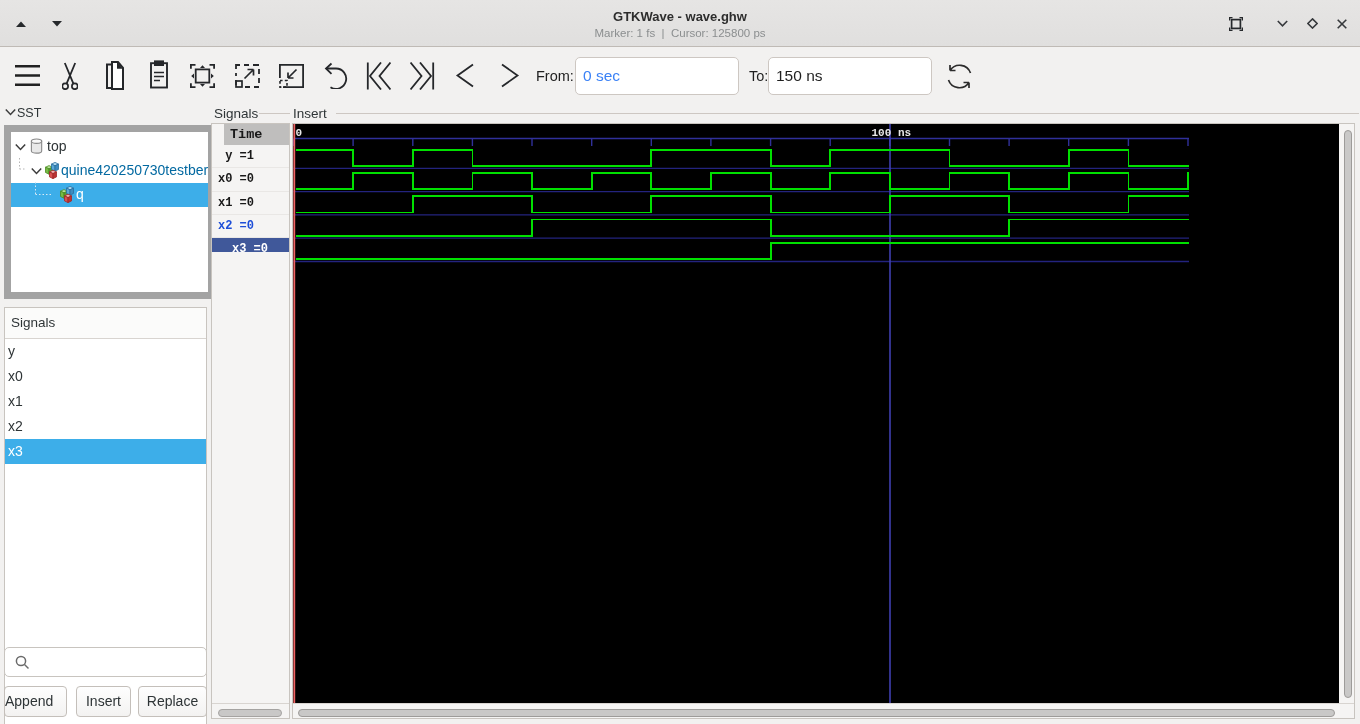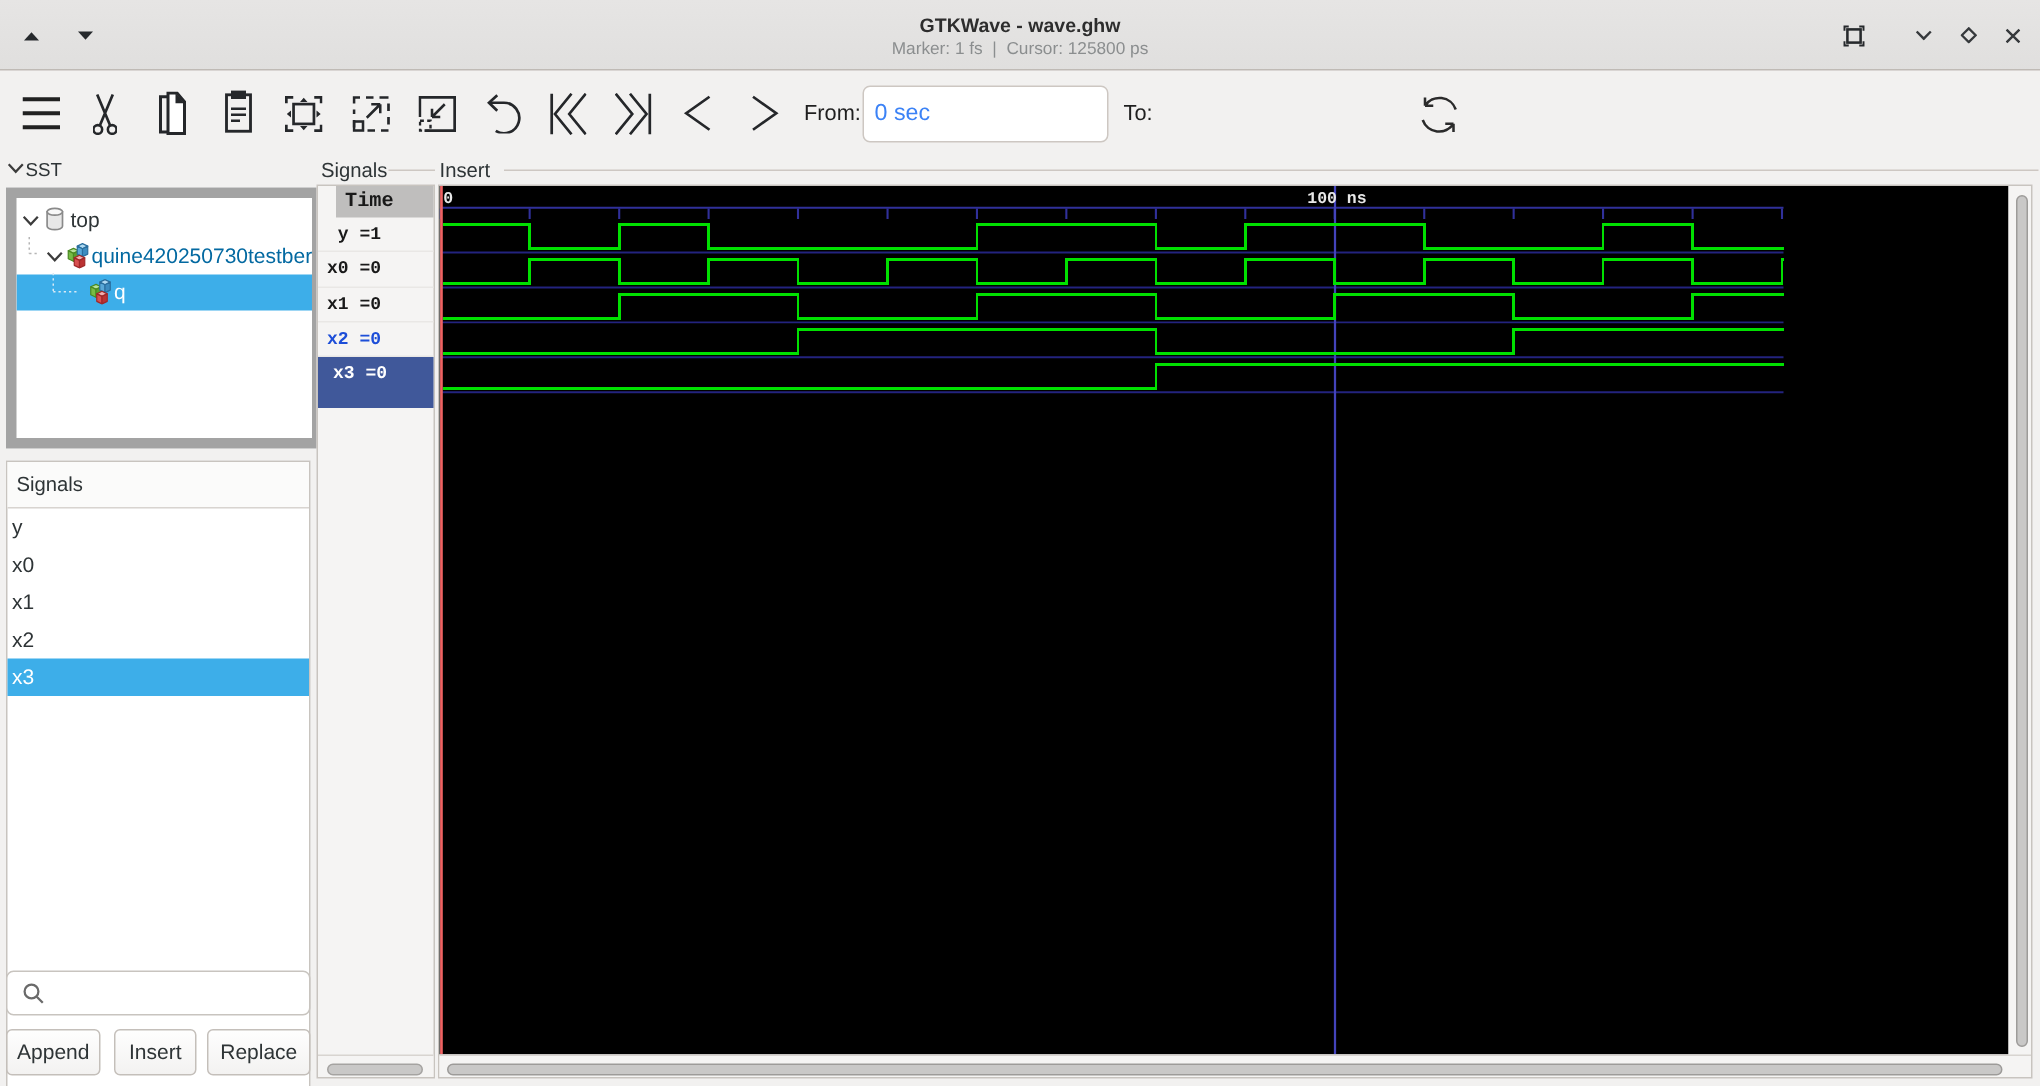--- a/index.html
+++ b/index.html
@@ -95,20 +95,21 @@
   <svg class="abs" style="left:454px;top:15px;" width="22" height="25" viewBox="0 0 22 25">
     <path d="M19 1.5 L3.5 12.5 L19 23.5" fill="none" stroke="#25272a" stroke-width="1.8"></path>
   </svg>
 
   <svg class="abs" style="left:499px;top:15px;" width="22" height="25" viewBox="0 0 22 25">
     <path d="M3 1.5 L18.5 12.5 L3 23.5" fill="none" stroke="#25272a" stroke-width="1.8"></path>
   </svg>
   <div class="abs" style="left:536px;top:20px;font-size:14.5px;color:#1f1f1f;">From:</div>
   <div class="abs" style="left:575px;top:9px;width:164px;height:38px;background:#fff;border:1px solid #cdc7c2;border-radius:5px;font-size:15.5px;color:#3b82f6;line-height:36px;padding-left:7px;">0 sec</div>
   <div class="abs" style="left:749px;top:20px;font-size:14.5px;color:#1f1f1f;">To:</div>
+  <div class="abs" style="left:768px;top:9px;width:164px;height:38px;background:#fff;border:1px solid #cdc7c2;border-radius:5px;font-size:15.5px;color:#1f1f1f;line-height:36px;padding-left:7px;">150 ns</div>
 
   <svg class="abs" style="left:945px;top:14px;" width="29" height="29" viewBox="0 0 29 29">
     <path d="M25.5 11 A 11.5 11.5 0 0 0 5 8.5 M5 8.5 V3 M5 8.5 H10.5" fill="none" stroke="#2b2b2b" stroke-width="1.7"></path>
     <path d="M3.5 18 A 11.5 11.5 0 0 0 24 20.5 M24 20.5 V26 M24 20.5 H18.5" fill="none" stroke="#2b2b2b" stroke-width="1.7"></path>
   </svg>
 </div>
 
 <div class="abs" style="left:0;top:105px;width:210px;height:619px;">
 
   <svg class="abs" style="left:5px;top:3px;" width="11" height="8">
@@ -181,34 +182,34 @@
     <div style="height:25px;font-size:14px;line-height:25px;padding-left:3px;background:#3daee9;color:#fff;">x3</div>
   </div>
 
   <div class="abs" style="left:4px;top:542px;width:203px;height:30px;background:#fff;border:1px solid #c8c4bf;border-radius:5px;">
     <svg class="abs" style="left:10px;top:7px;" width="15" height="15" viewBox="0 0 15 15">
       <circle cx="6" cy="6" r="4.6" fill="none" stroke="#6a6a6a" stroke-width="1.5"></circle>
       <path d="M9.5 9.5 L13.5 13.5" stroke="#6a6a6a" stroke-width="1.5"></path>
     </svg>
   </div>
 
-  <div class="abs" style="left:4px;top:581px;width:63px;height:31px;background:linear-gradient(#fefefe,#f3f2f1);border:1px solid #c4bfba;border-radius:4px;text-align:center;line-height:29px;font-size:14px;">Append</div>
+  <div class="abs" style="left:4px;top:581px;width:63px;height:31px;background:linear-gradient(#fefefe,#f3f2f1);border:1px solid #c4bfba;border-radius:4px;line-height:29px;font-size:14px;">Append</div>
   <div class="abs" style="left:76px;top:581px;width:55px;height:31px;background:linear-gradient(#fefefe,#f3f2f1);border:1px solid #c4bfba;border-radius:4px;text-align:center;line-height:29px;font-size:14px;">Insert</div>
   <div class="abs" style="left:138px;top:581px;width:69px;height:31px;background:linear-gradient(#fefefe,#f3f2f1);border:1px solid #c4bfba;border-radius:4px;text-align:center;line-height:29px;font-size:14px;">Replace</div>
 </div>
 
 <div class="abs" style="left:214px;top:105.5px;font-size:13.5px;color:#2e3436;">Signals</div>
 <div class="abs" style="left:259px;top:113px;width:31px;height:1px;background:#cdc7c2;"></div>
 <div class="abs" style="left:211px;top:123px;width:79px;height:596px;background:#f5f4f3;border:1px solid #c8c4bf;">
   <div class="mono" style="height:21px;background:#bfbebd;font-size:13.5px;font-weight:bold;color:#191919;line-height:21px;padding-left:6px;margin-left:12px;">Time</div>
   <div class="mono" style="height:23.3px;font-size:12px;font-weight:bold;color:#191919;line-height:23px;padding-left:6px;border-bottom:1px solid #e9e7e5;">&nbsp;y =1</div>
   <div class="mono" style="height:23.3px;font-size:12px;font-weight:bold;color:#191919;line-height:23px;padding-left:6px;border-bottom:1px solid #e9e7e5;">x0 =0</div>
   <div class="mono" style="height:23.3px;font-size:12px;font-weight:bold;color:#191919;line-height:23px;padding-left:6px;border-bottom:1px solid #e9e7e5;">x1 =0</div>
   <div class="mono" style="height:23.3px;font-size:12px;font-weight:bold;color:#1d4ed8;line-height:23px;padding-left:6px;border-bottom:1px solid #e9e7e5;">x2 =0</div>
-  <div class="mono" style="height:34px;background:#40589a;font-size:12px;font-weight:bold;color:#fff;line-height:23px;padding-left:10px;">x3 =0</div>
+  <div class="mono" style="height:14px;background:#40589a;font-size:12px;font-weight:bold;color:#fff;line-height:23px;padding-left:20px;">x3 =0</div>
 
   <div class="abs" style="left:0;top:579px;width:77px;height:15px;border-top:1px solid #d8d4d0;background:#f5f4f3;">
     <div class="abs" style="left:6px;top:5px;width:64px;height:8px;background:#c9c8c7;border:1px solid #a5a3a1;border-radius:5px;"></div>
   </div>
 </div>
 
 <div class="abs" style="left:293px;top:105.5px;font-size:13.5px;color:#2e3436;">Insert</div>
 <div class="abs" style="left:336px;top:113px;width:1023px;height:1px;background:#cdc7c2;"></div>
 <div class="abs" style="left:292px;top:123px;width:1063px;height:596px;border:1px solid #c8c4bf;background:#f5f4f3;">
   <div class="abs" style="left:0;top:0;width:1046px;height:579px;background:#000;overflow:hidden;">

